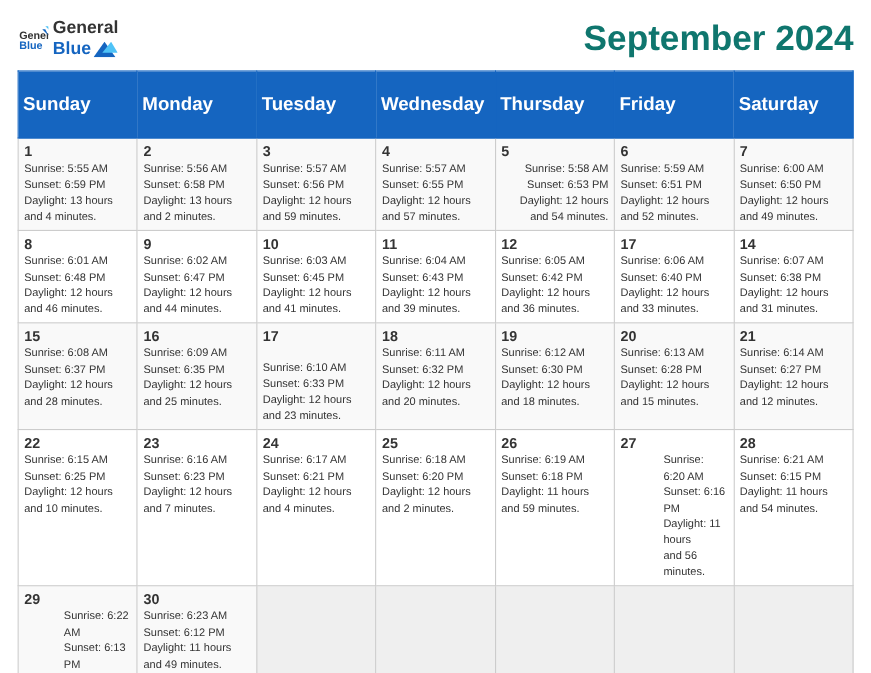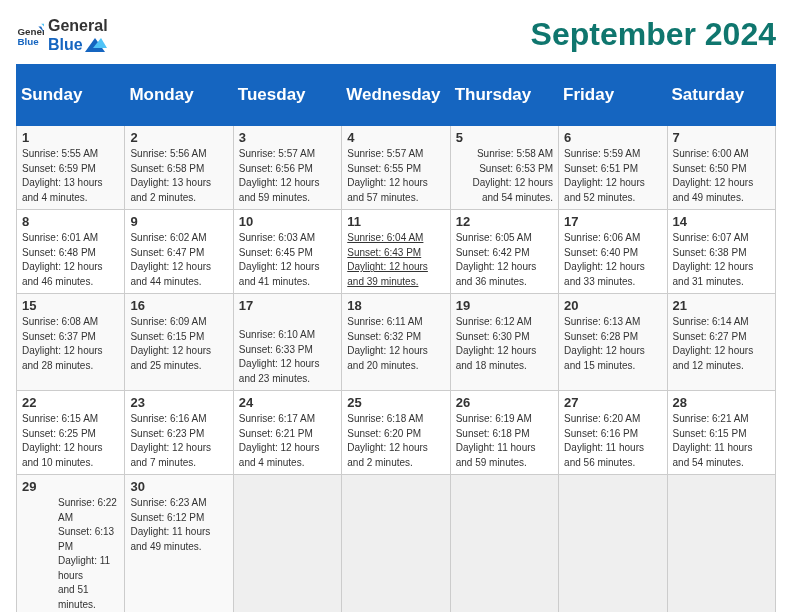--- a/index.html
+++ b/index.html
@@ -189,21 +189,21 @@
         </td>
         <td>
           <span class="day-number">10</span>
           <div class="day-info" style="white-space: pre-line;">Sunrise: 6:03 AM
 Sunset: 6:45 PM
 Daylight: 12 hours
 and 41 minutes.</div>
         </td>
         <td>
           <span class="day-number">11</span>
-          <div class="day-info" style="white-space: pre-line; text-decoration: underline;">Sunrise: 6:04 AM
+          <div class="day-info" style="white-space: pre-line;">Sunrise: 6:04 AM
 Sunset: 6:43 PM
 Daylight: 12 hours
 and 39 minutes.</div>
         </td>
         <td>
           <span class="day-number">12</span>
           <div class="day-info" style="white-space: pre-line;">Sunrise: 6:05 AM
 Sunset: 6:42 PM
 Daylight: 12 hours
 and 36 minutes.</div>
@@ -227,21 +227,21 @@
         <td>
           <span class="day-number">15</span>
           <div class="day-info" style="white-space: pre-line;">Sunrise: 6:08 AM
 Sunset: 6:37 PM
 Daylight: 12 hours
 and 28 minutes.</div>
         </td>
         <td>
           <span class="day-number">16</span>
           <div class="day-info" style="white-space: pre-line;">Sunrise: 6:09 AM
-Sunset: 6:15 PM
+Sunset: 6:35 PM
 Daylight: 12 hours
 and 25 minutes.</div>
         </td>
         <td>
           <span class="day-number">17</span>
           <div class="day-info" style="white-space: pre-line; margin-top: 15px;">Sunrise: 6:10 AM
 Sunset: 6:33 PM
 Daylight: 12 hours
 and 23 minutes.</div>
         </td>
@@ -305,21 +305,21 @@
         </td>
         <td>
           <span class="day-number">26</span>
           <div class="day-info" style="white-space: pre-line;">Sunrise: 6:19 AM
 Sunset: 6:18 PM
 Daylight: 11 hours
 and 59 minutes.</div>
         </td>
         <td>
           <span class="day-number">27</span>
-          <div class="day-info" style="white-space: pre-line;">Sunrise: 6:20 AM
+          <div class="day-info" style="white-space: pre-line; margin-left: 39px;">Sunrise: 6:20 AM
 Sunset: 6:16 PM
 Daylight: 11 hours
 and 56 minutes.</div>
         </td>
         <td>
           <span class="day-number">28</span>
           <div class="day-info" style="white-space: pre-line;">Sunrise: 6:21 AM
 Sunset: 6:15 PM
 Daylight: 11 hours
 and 54 minutes.</div>

